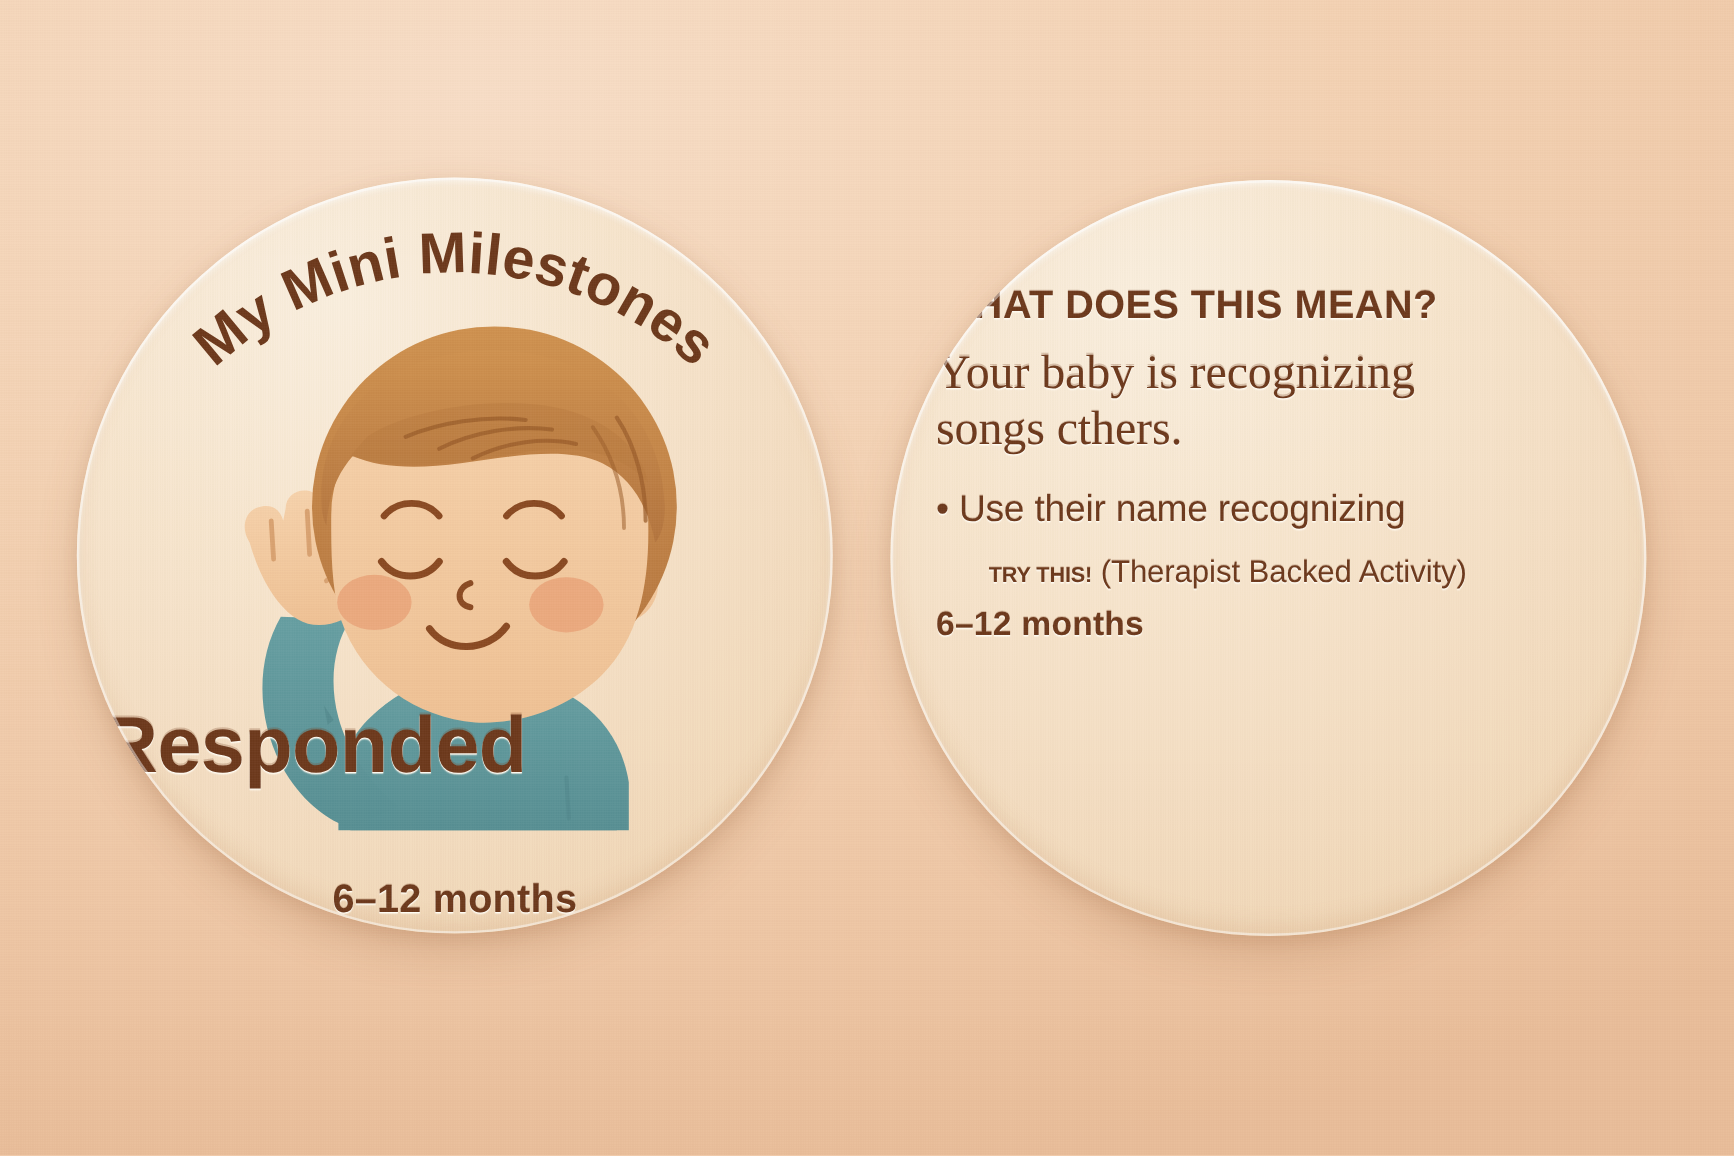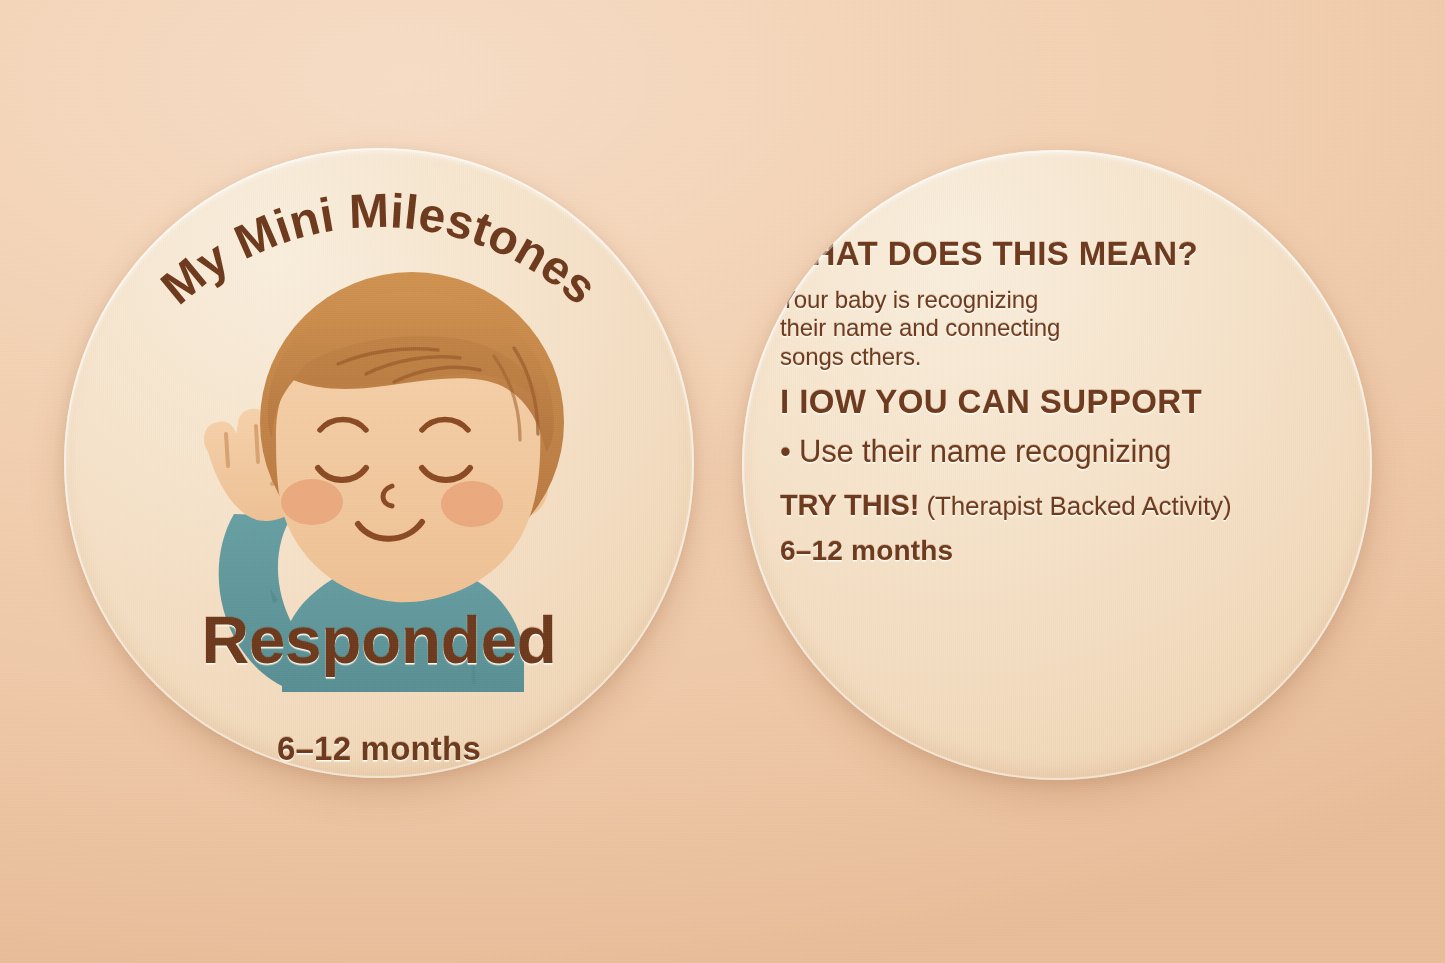--- a/index.html
+++ b/index.html
@@ -65,46 +65,47 @@
   #arc-title text{
     font-family:"Liberation Sans", sans-serif;
     font-size:48px;font-weight:700;fill:#6d391c;letter-spacing:.2px;
   }
 
   #baby{
     position:absolute;left:78px;top:104px;width:470px;height:440px;
   }
 
   #left-headline{
-    position:absolute;left:20px;top:460px;width:590px;text-align:center;
+    position:absolute;left:20px;top:440px;width:590px;
     font-size:66px;line-height:.98;font-weight:700;letter-spacing:-.5px;
   }
   #left-age{
     position:absolute;left:20px;top:582px;width:590px;text-align:center;
     font-size:33px;font-weight:600;letter-spacing:.2px;
   }
 
   
   #right-body{
     position:absolute;left:38px;top:86px;width:554px;
   }
   .rh{
     font-size:33px;font-weight:700;letter-spacing:.4px;line-height:1.12;
   }
   .rp{
-    font-size:24px;font-weight:400;line-height:1.18;
+    font-size:40px;font-weight:400;line-height:1.18;
     letter-spacing:-.1px;
+    font-family:Liberation Serif, serif;
   }
   .bullets{
     font-size:31px;font-weight:400;line-height:1.30;letter-spacing:-.2px;
   }
   .try-line{
     font-size:26px;line-height:1.2;letter-spacing:-.1px;
   }
-  .try-line .strong{font-weight:700;font-size:29px;}
+  .try-line .strong{font-weight:700;font-size:18px;margin-left:44px;}
   #right-age{
     font-size:28px;font-weight:700;letter-spacing:.2px;
   }
   .sp-a{height:13px;}
   .sp-b{height:11px;}
   .sp-c{height:13px;}
   .sp-d{height:16px;}
   .sp-e{height:12px;}
 </style>
 </head>
@@ -214,25 +215,23 @@
   </div>
 
   <div class="disc" id="disc-right">
     <div class="face-grain"></div>
 
     <div id="right-body" class="emboss">
 
       <div class="rh">WHAT DOES THIS MEAN?</div>
       <div class="sp-a"></div>
       <div class="rp">Your baby is recognizing</div>
-      <div class="rp">their name and connecting</div>
       <div class="rp">songs cthers.</div>
 
       <div class="sp-c"></div>
-      <div class="rh">I IOW YOU CAN SUPPORT</div>
       <div class="sp-b"></div>
 
       <div class="bullets">
         <div>• Use their name recognizing</div>
       </div>
 
       <div class="sp-d"></div>
       <div class="try-line">
         <span class="strong">TRY THIS!</span>
         <span>(Therapist Backed Activity)</span>

